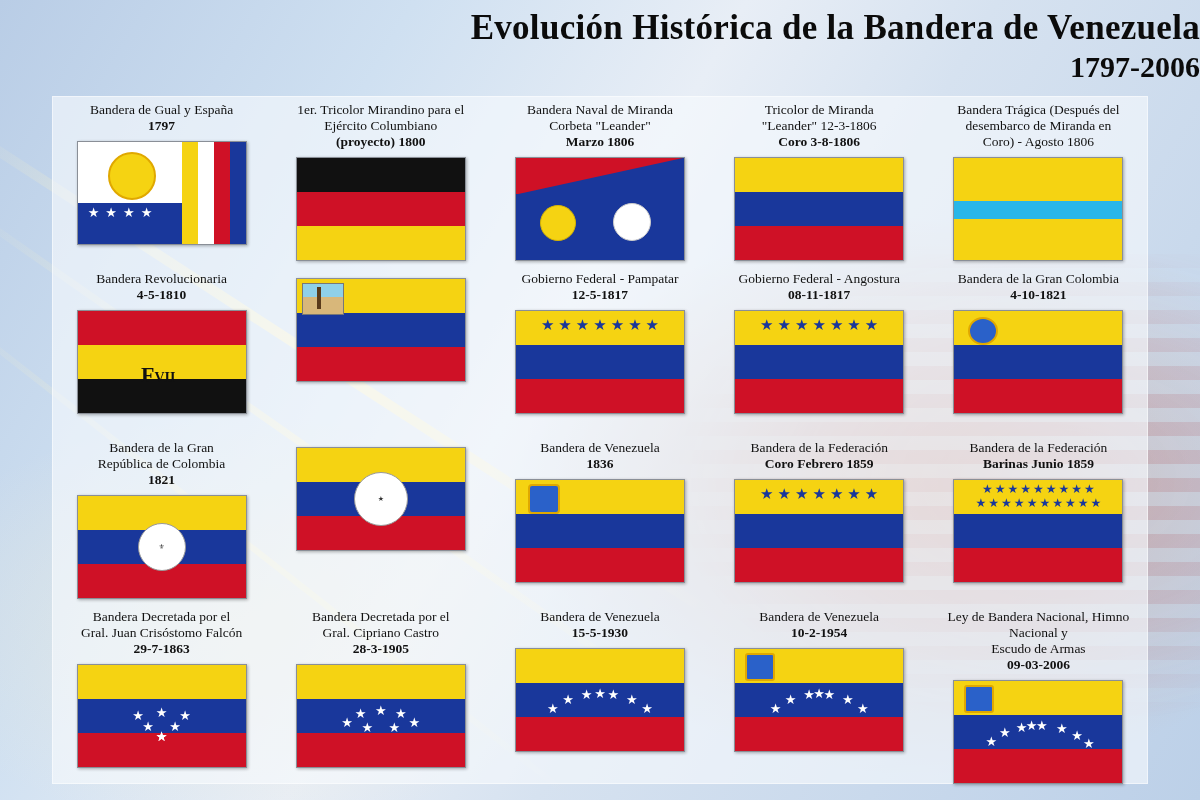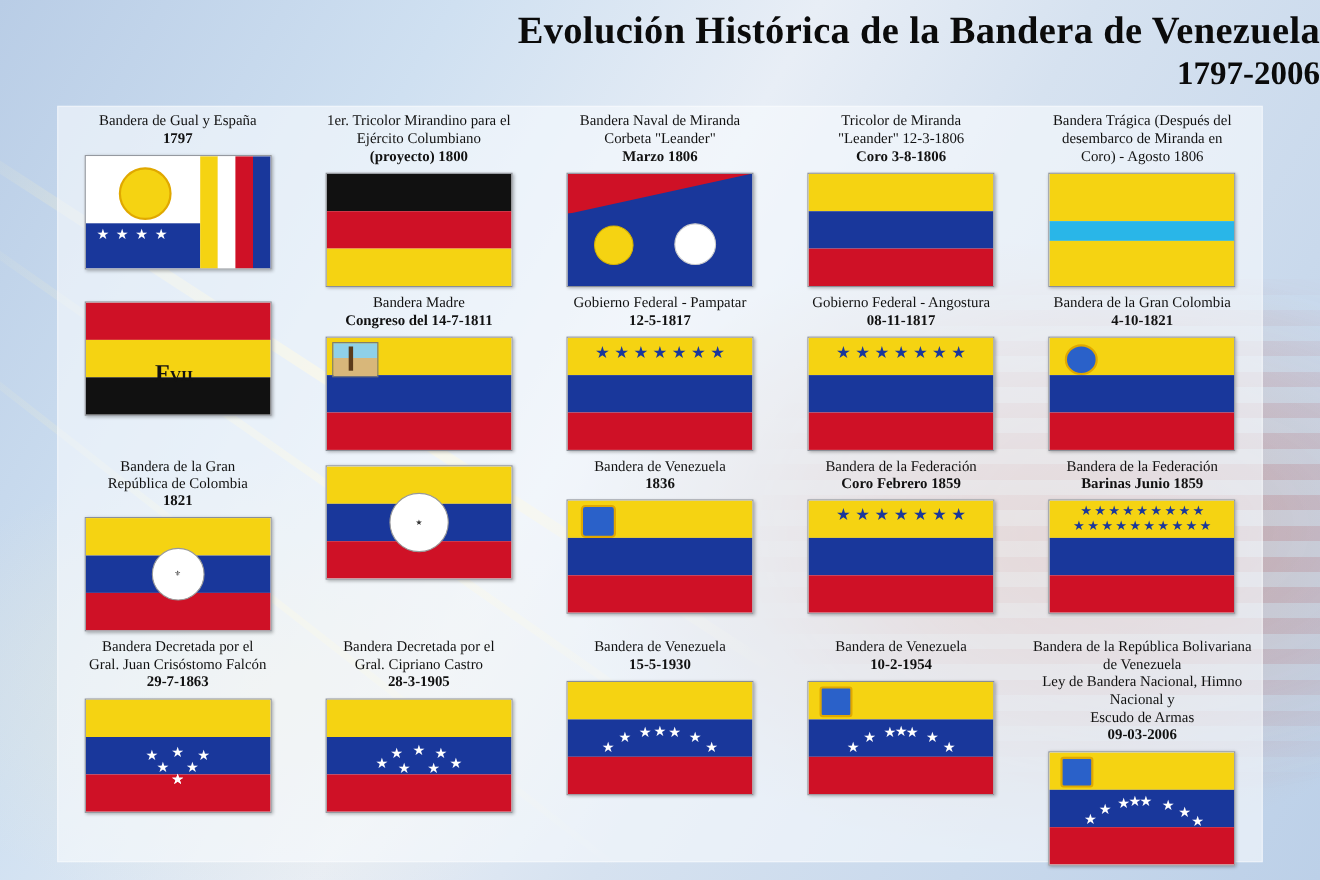--- a/index.html
+++ b/index.html
@@ -152,33 +152,33 @@
         <span class="capline">Coro) - Agosto  1806</span>
       </div>
       <div class="flag">
         <div class="band" style="top:0;height:42%;background:#f5d312;"></div>
         <div class="band" style="top:42%;height:18%;background:#29b6e8;"></div>
         <div class="band" style="top:60%;height:40%;background:#f5d312;"></div>
       </div>
     </div>
 
     <div class="cell">
+      <div class="cap">
+        <span class="capline">Bandera Revolucionaria</span>
+        <span class="capline bold">4-5-1810</span>
+      </div>
       <div class="flag">
         <div class="band third1 r"></div>
         <div class="band third2 y"></div>
         <div class="band third3 blk"></div>
         <div style="position:absolute;left:48%;top:50%;transform:translate(-50%,-50%);" class="f7">F<span style="font-size:14px;">VII</span></div>
       </div>
     </div>
 
     <div class="cell">
-      <div class="cap">
-        <span class="capline">Bandera Madre</span>
-        <span class="capline bold">Congreso del 14-7-1811</span>
-      </div>
       <div class="flag">
         <div class="band third1 y"></div>
         <div class="band third2 b"></div>
         <div class="band third3 r"></div>
         <div style="position:absolute;left:5px;top:4px;width:40px;height:30px;background:linear-gradient(180deg,#8fd0e8 0 45%,#d8b77a 45% 100%);border:1px solid #777;"></div>
         <div style="position:absolute;left:20px;top:8px;width:4px;height:22px;background:#5a3b1a;"></div>
       </div>
     </div>
 
     <div class="cell">
@@ -410,21 +410,20 @@
           <span style="left:56%;top:-2%;">★</span>
             <span style="left:67%;top:8%;">★</span>
             <span style="left:76%;top:26%;">★</span>
           <span style="left:50%;top:-4%;">★</span>
         </div>
       </div>
     </div>
 
     <div class="cell">
       <div class="cap" style="max-width:215px;">
-        <span class="capline">Bandera de la República Bolivariana de Venezuela</span>
         <span class="capline">Ley de Bandera Nacional, Himno Nacional y</span>
         <span class="capline">Escudo de Armas</span>
         <span class="capline bold">09-03-2006</span>
       </div>
       <div class="flag">
         <div class="band third1 y"></div>
         <div class="band third2 b"></div>
         <div class="band third3 r"></div>
         <div style="position:absolute;left:10px;top:4px;width:26px;height:24px;border-radius:3px;background:#2a61c9;border:2px solid #e0a800;"></div>
         <div class="arc">

